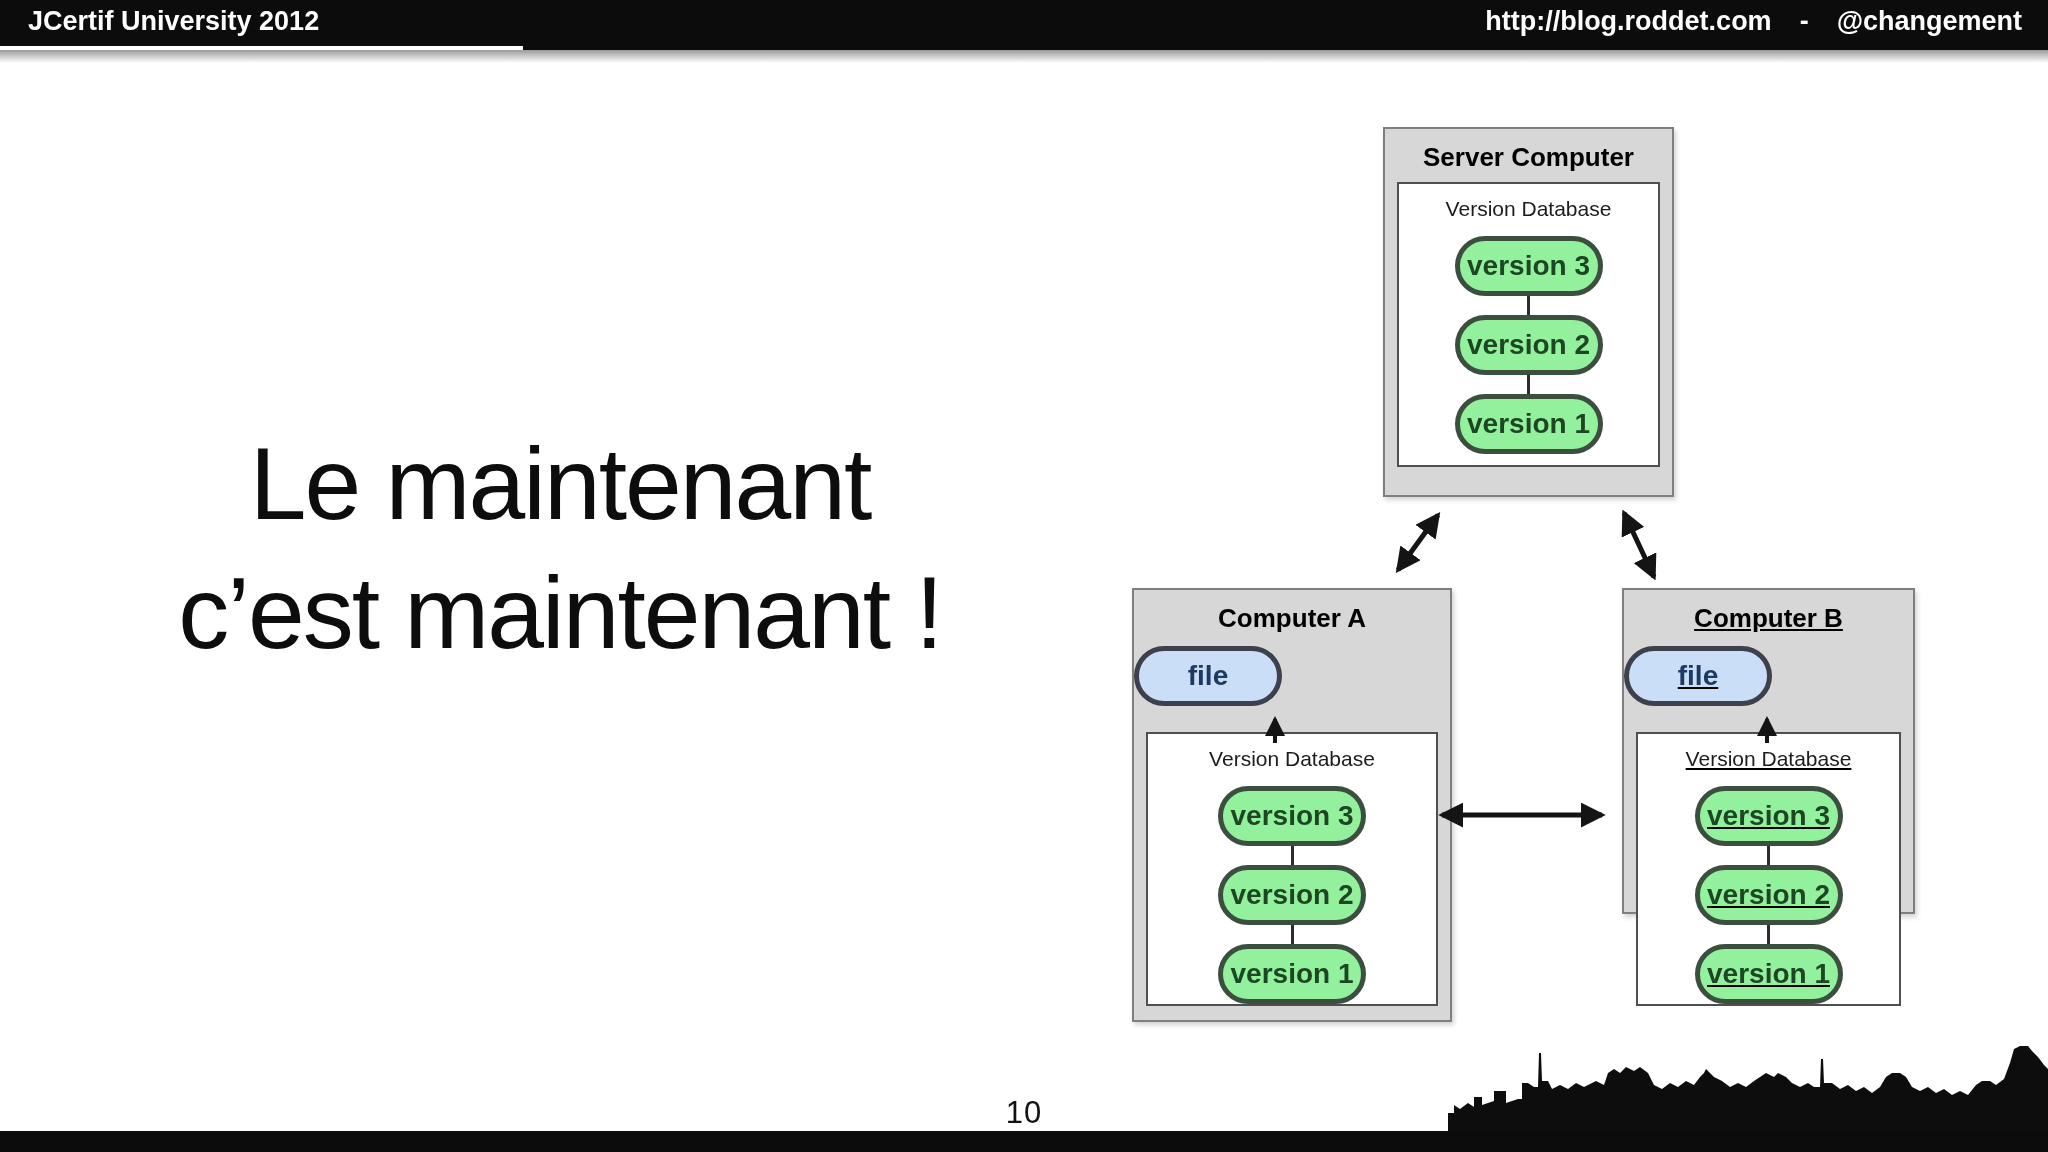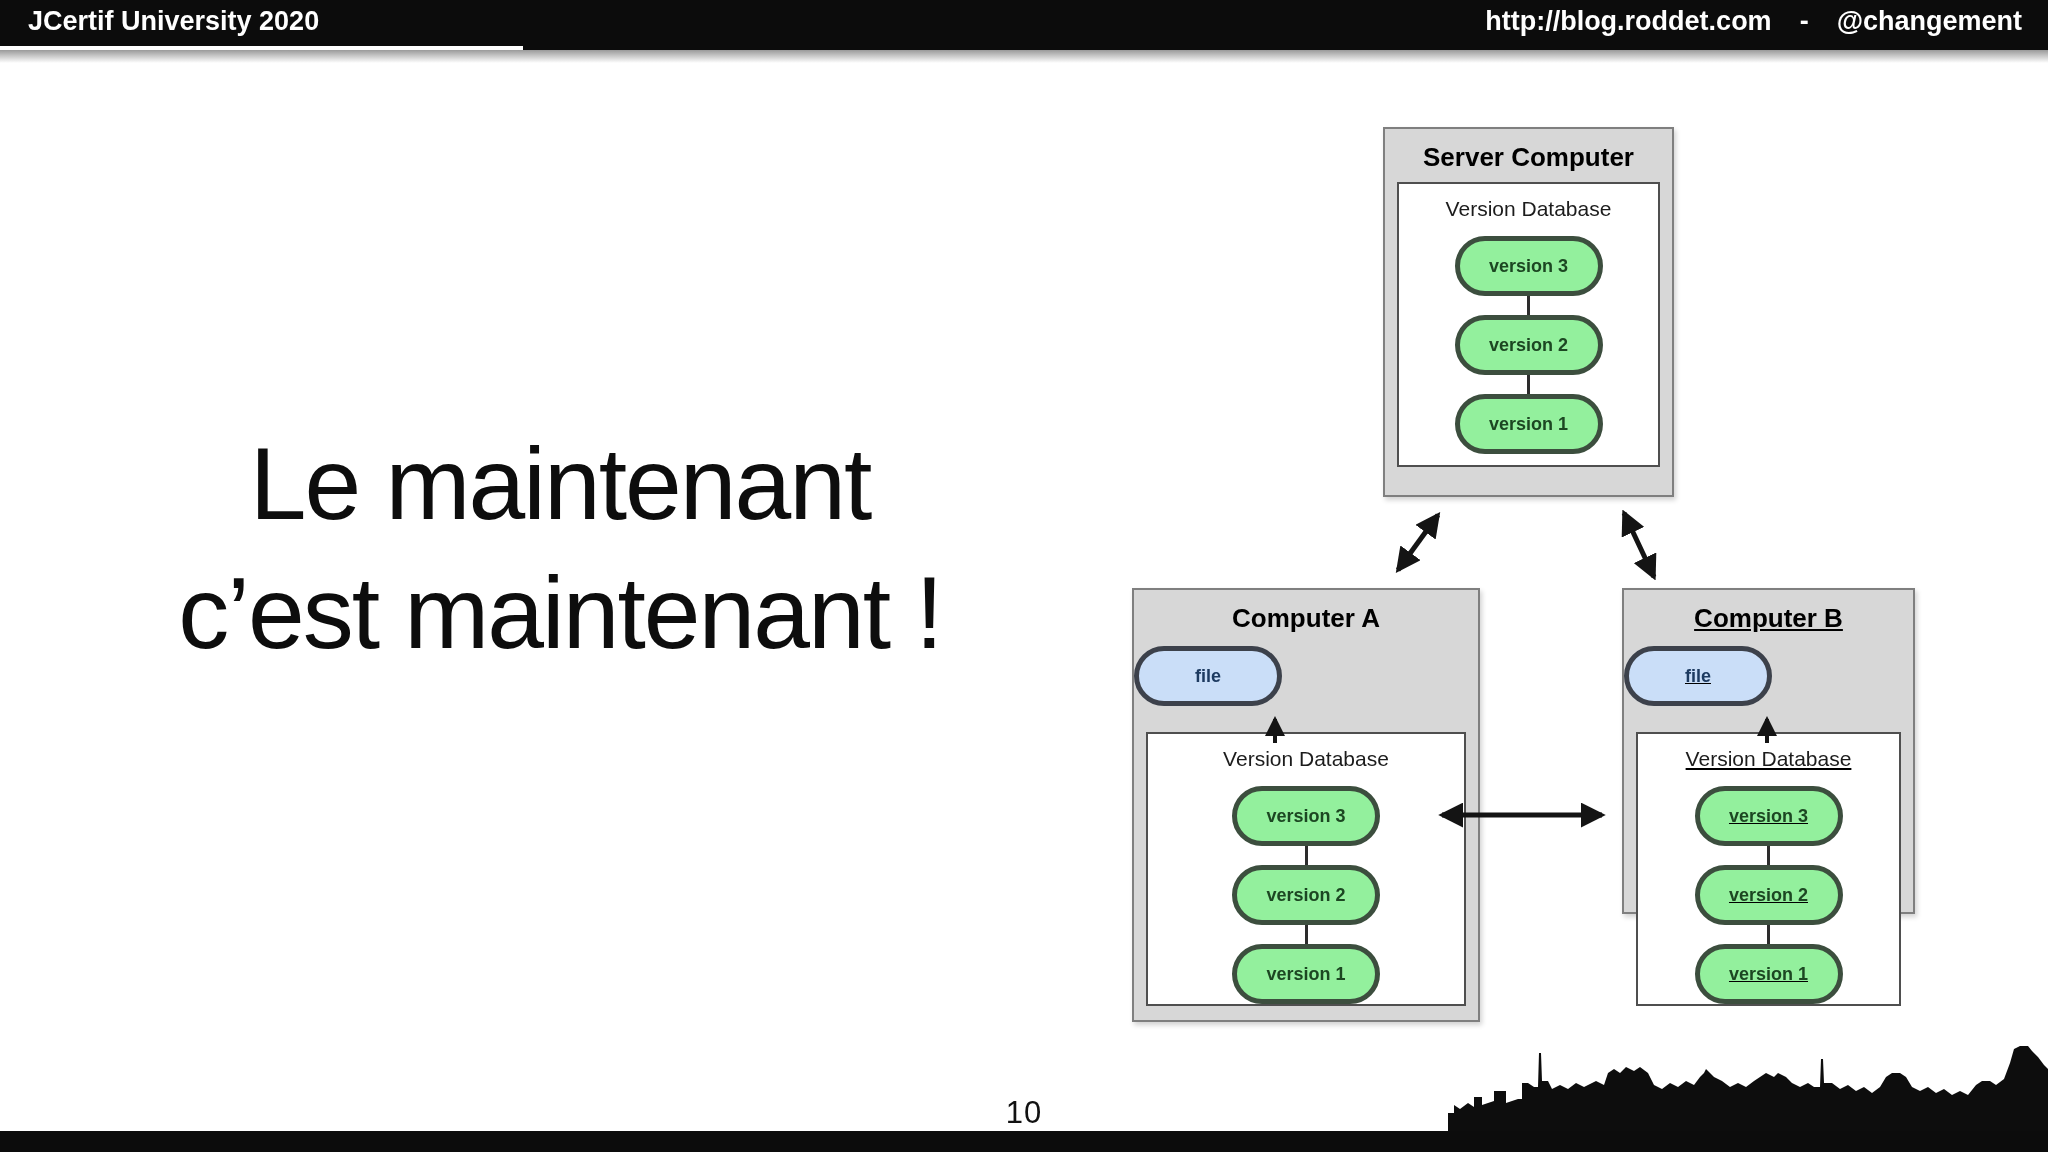--- a/index.html
+++ b/index.html
@@ -64,21 +64,21 @@
   
   .computer-box {
     position: absolute;
     background: var(--box_fill, #d7d7d7);
     border: 2px solid var(--box_border, #7f7f7f);
     display: flex;
     flex-direction: column;
     box-shadow: 2px 3px 5px rgba(0,0,0,0.18);
   }
   .box-server { left: 1383px; top: 127px; width: 291px; height: 370px; }
-  .box-a      { left: 1132px; top: 588px; width: 348px; height: 434px; }
+  .box-a      { left: 1132px; top: 588px; width: 320px; height: 434px; }
   .box-b      { left: 1622px; top: 588px; width: 293px; height: 326px; text-decoration: underline; }
 
   .box-title {
     font-weight: bold;
     font-size: 26px;
     color: #000;
     text-align: center;
     margin-top: 13px;
   }
   .file-pill-row { display: flex; justify-content: flex-start; margin-top: 12px; }
@@ -97,21 +97,21 @@
     color: #1c1c1c;
     margin: 13px 0 15px 0;
   }
   .pill {
     width: 148px;
     height: 60px;
     border-radius: 30px;
     display: flex;
     align-items: center;
     justify-content: center;
-    font-size: 18px;
+    font-size: 28px;
     font-weight: bold;
     flex: none;
   }
   .pill-green {
     background: var(--green_fill, #93f09d);
     border: 5px solid var(--green_border, #3c4e3e);
     color: var(--green_text, #1c4722);
   }
   .pill-blue {
     background: var(--blue_fill, #cadef8);
@@ -159,21 +159,21 @@
     background: var(--bar_color, #0c0c0c);
     z-index: 5;
   }
 </style>
 </head>
 <body>
 
 <div class="slide">
 
   <header class="topbar">
-    <span>JCertif University 2020</span>
+    <span>JCertif University 2012</span>
     <span class="topbar-right">
       <span>http://blog.roddet.com</span>
       <span>-</span>
       <span>@changement</span>
     </span>
   </header>
   <div class="topbar-step"></div>
   <div class="topbar-shadow"></div>
 
   <div class="main-title">

